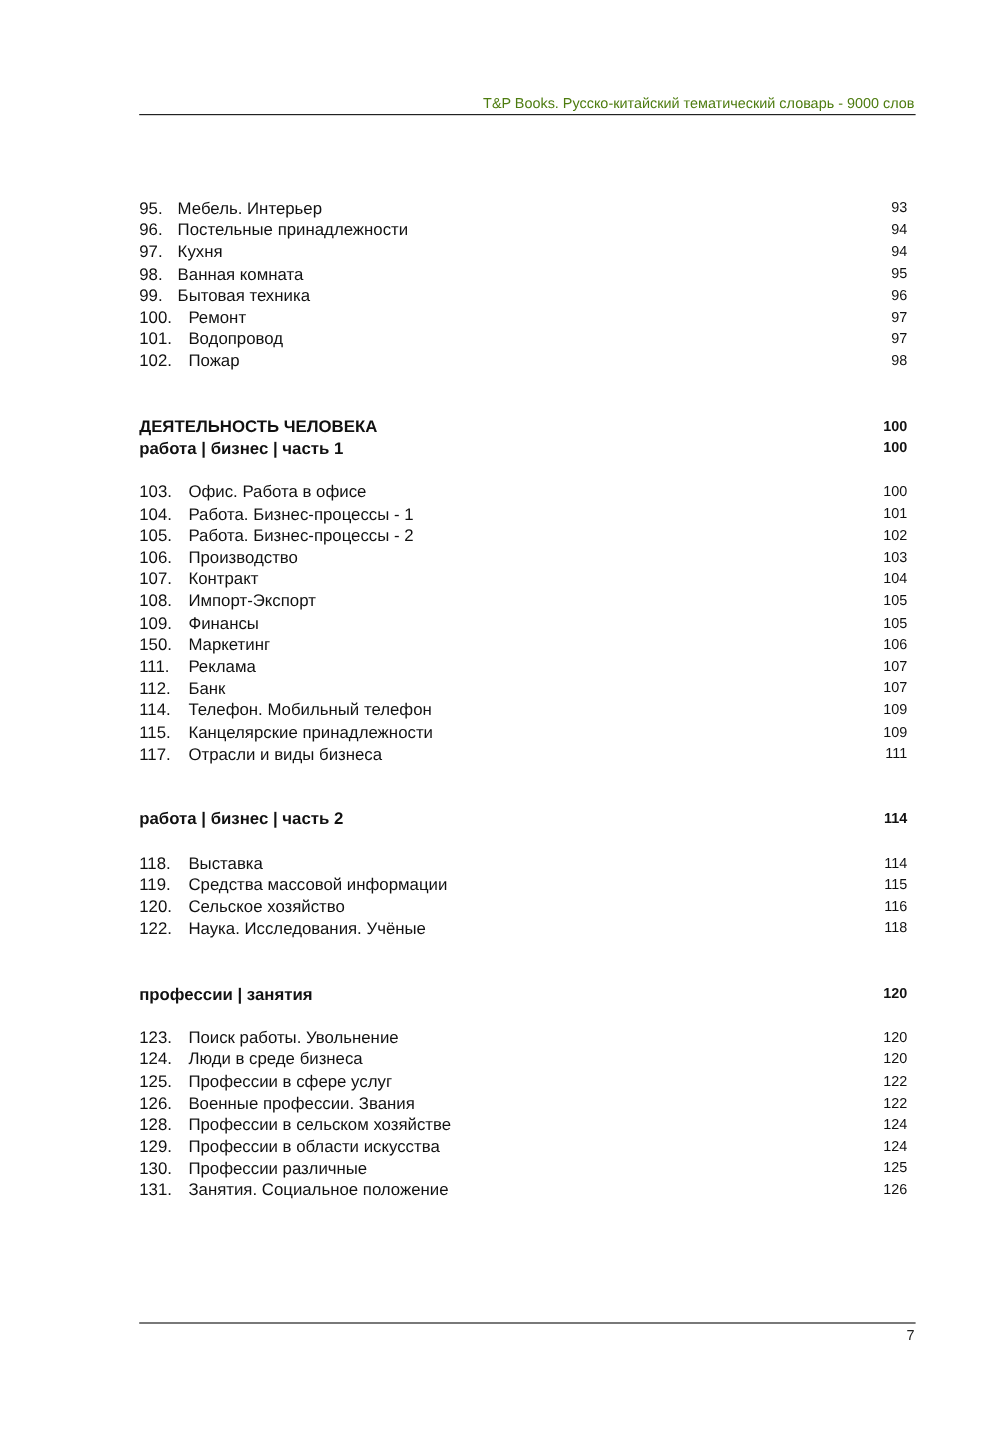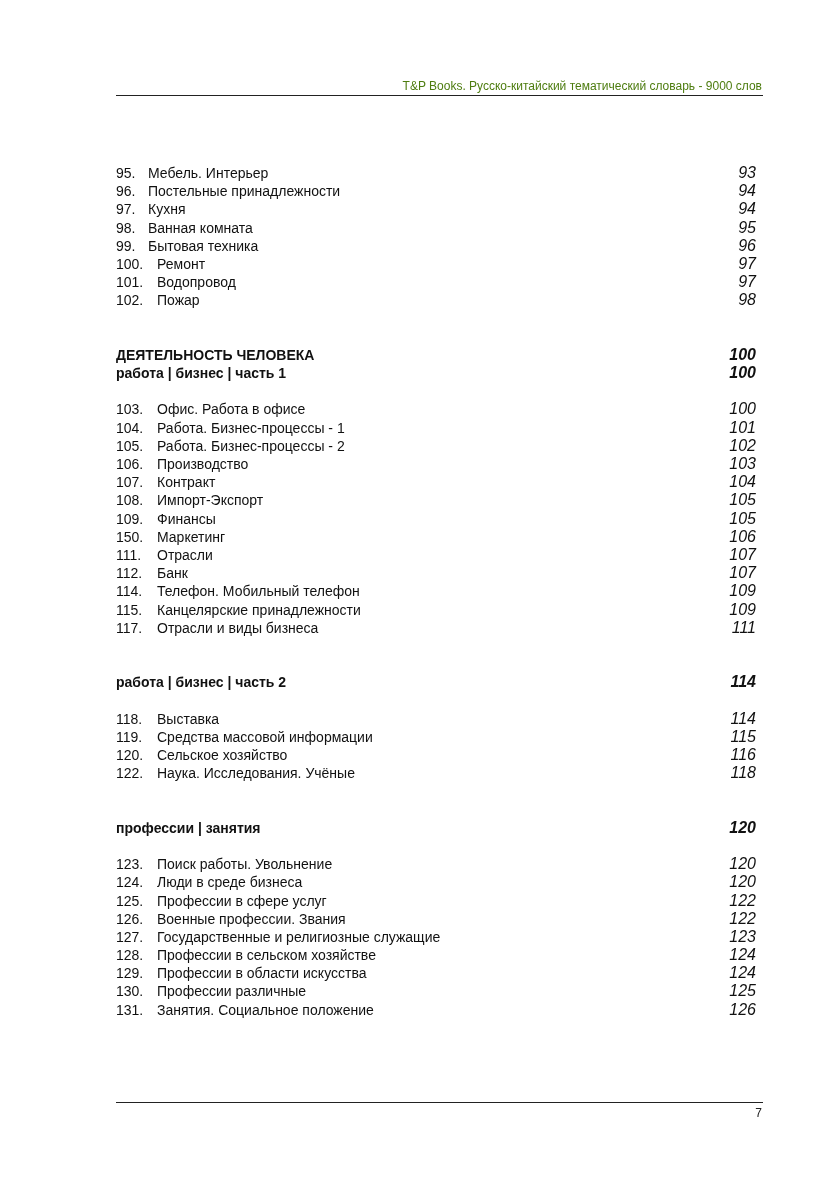--- a/index.html
+++ b/index.html
@@ -65,22 +65,21 @@
     display: inline-block;
     width: 32px;
   }
   .row.wide .num {
     width: 41px;
   }
   .row .page {
     position: absolute;
     right: 0;
     top: 0;
-    font-size: 16px;
-    font-style: italic;
+    font-size: 12px;
   }
   .row.heading {
     font-weight: bold;
   }
   .gap-lg { height: 36.4px; }
   .gap-sm { height: 18.2px; }
 </style>
 </head>
 <body>
 
@@ -113,21 +112,21 @@
   <div class="gap-sm"></div>
   <div>
       <div class="row wide"><span class="num">103.</span><span>Офис. Работа в офисе</span><span class="page">100</span></div>
       <div class="row wide"><span class="num">104.</span><span>Работа. Бизнес-процессы - 1</span><span class="page">101</span></div>
       <div class="row wide"><span class="num">105.</span><span>Работа. Бизнес-процессы - 2</span><span class="page">102</span></div>
       <div class="row wide"><span class="num">106.</span><span>Производство</span><span class="page">103</span></div>
       <div class="row wide"><span class="num">107.</span><span>Контракт</span><span class="page">104</span></div>
       <div class="row wide"><span class="num">108.</span><span>Импорт-Экспорт</span><span class="page">105</span></div>
       <div class="row wide"><span class="num">109.</span><span>Финансы</span><span class="page">105</span></div>
       <div class="row wide"><span class="num">150.</span><span>Маркетинг</span><span class="page">106</span></div>
-      <div class="row wide"><span class="num">111.</span><span>Отрасли</span><span class="page">107</span></div>
+      <div class="row wide"><span class="num">111.</span><span>Реклама</span><span class="page">107</span></div>
       <div class="row wide"><span class="num">112.</span><span>Банк</span><span class="page">107</span></div>
       <div class="row wide"><span class="num">114.</span><span>Телефон. Мобильный телефон</span><span class="page">109</span></div>
       <div class="row wide"><span class="num">115.</span><span>Канцелярские принадлежности</span><span class="page">109</span></div>
       <div class="row wide"><span class="num">117.</span><span>Отрасли и виды бизнеса</span><span class="page">111</span></div>
     </div>
 
   <div class="gap-lg"></div>
 
   <div class="row heading">
     <span>работа | бизнес | часть 2</span>
@@ -148,21 +147,20 @@
     <span>профессии | занятия</span>
     <span class="page">120</span>
   </div>
 
   <div class="gap-sm"></div>
   <div>
       <div class="row wide"><span class="num">123.</span><span>Поиск работы. Увольнение</span><span class="page">120</span></div>
       <div class="row wide"><span class="num">124.</span><span>Люди в среде бизнеса</span><span class="page">120</span></div>
       <div class="row wide"><span class="num">125.</span><span>Профессии в сфере услуг</span><span class="page">122</span></div>
       <div class="row wide"><span class="num">126.</span><span>Военные профессии. Звания</span><span class="page">122</span></div>
-      <div class="row wide"><span class="num">127.</span><span>Государственные и религиозные служащие</span><span class="page">123</span></div>
       <div class="row wide"><span class="num">128.</span><span>Профессии в сельском хозяйстве</span><span class="page">124</span></div>
       <div class="row wide"><span class="num">129.</span><span>Профессии в области искусства</span><span class="page">124</span></div>
       <div class="row wide"><span class="num">130.</span><span>Профессии различные</span><span class="page">125</span></div>
       <div class="row wide"><span class="num">131.</span><span>Занятия. Социальное положение</span><span class="page">126</span></div>
     </div>
 </div>
 
 <div class="footer-rule"></div>
 <div class="page-number">7</div>
 

